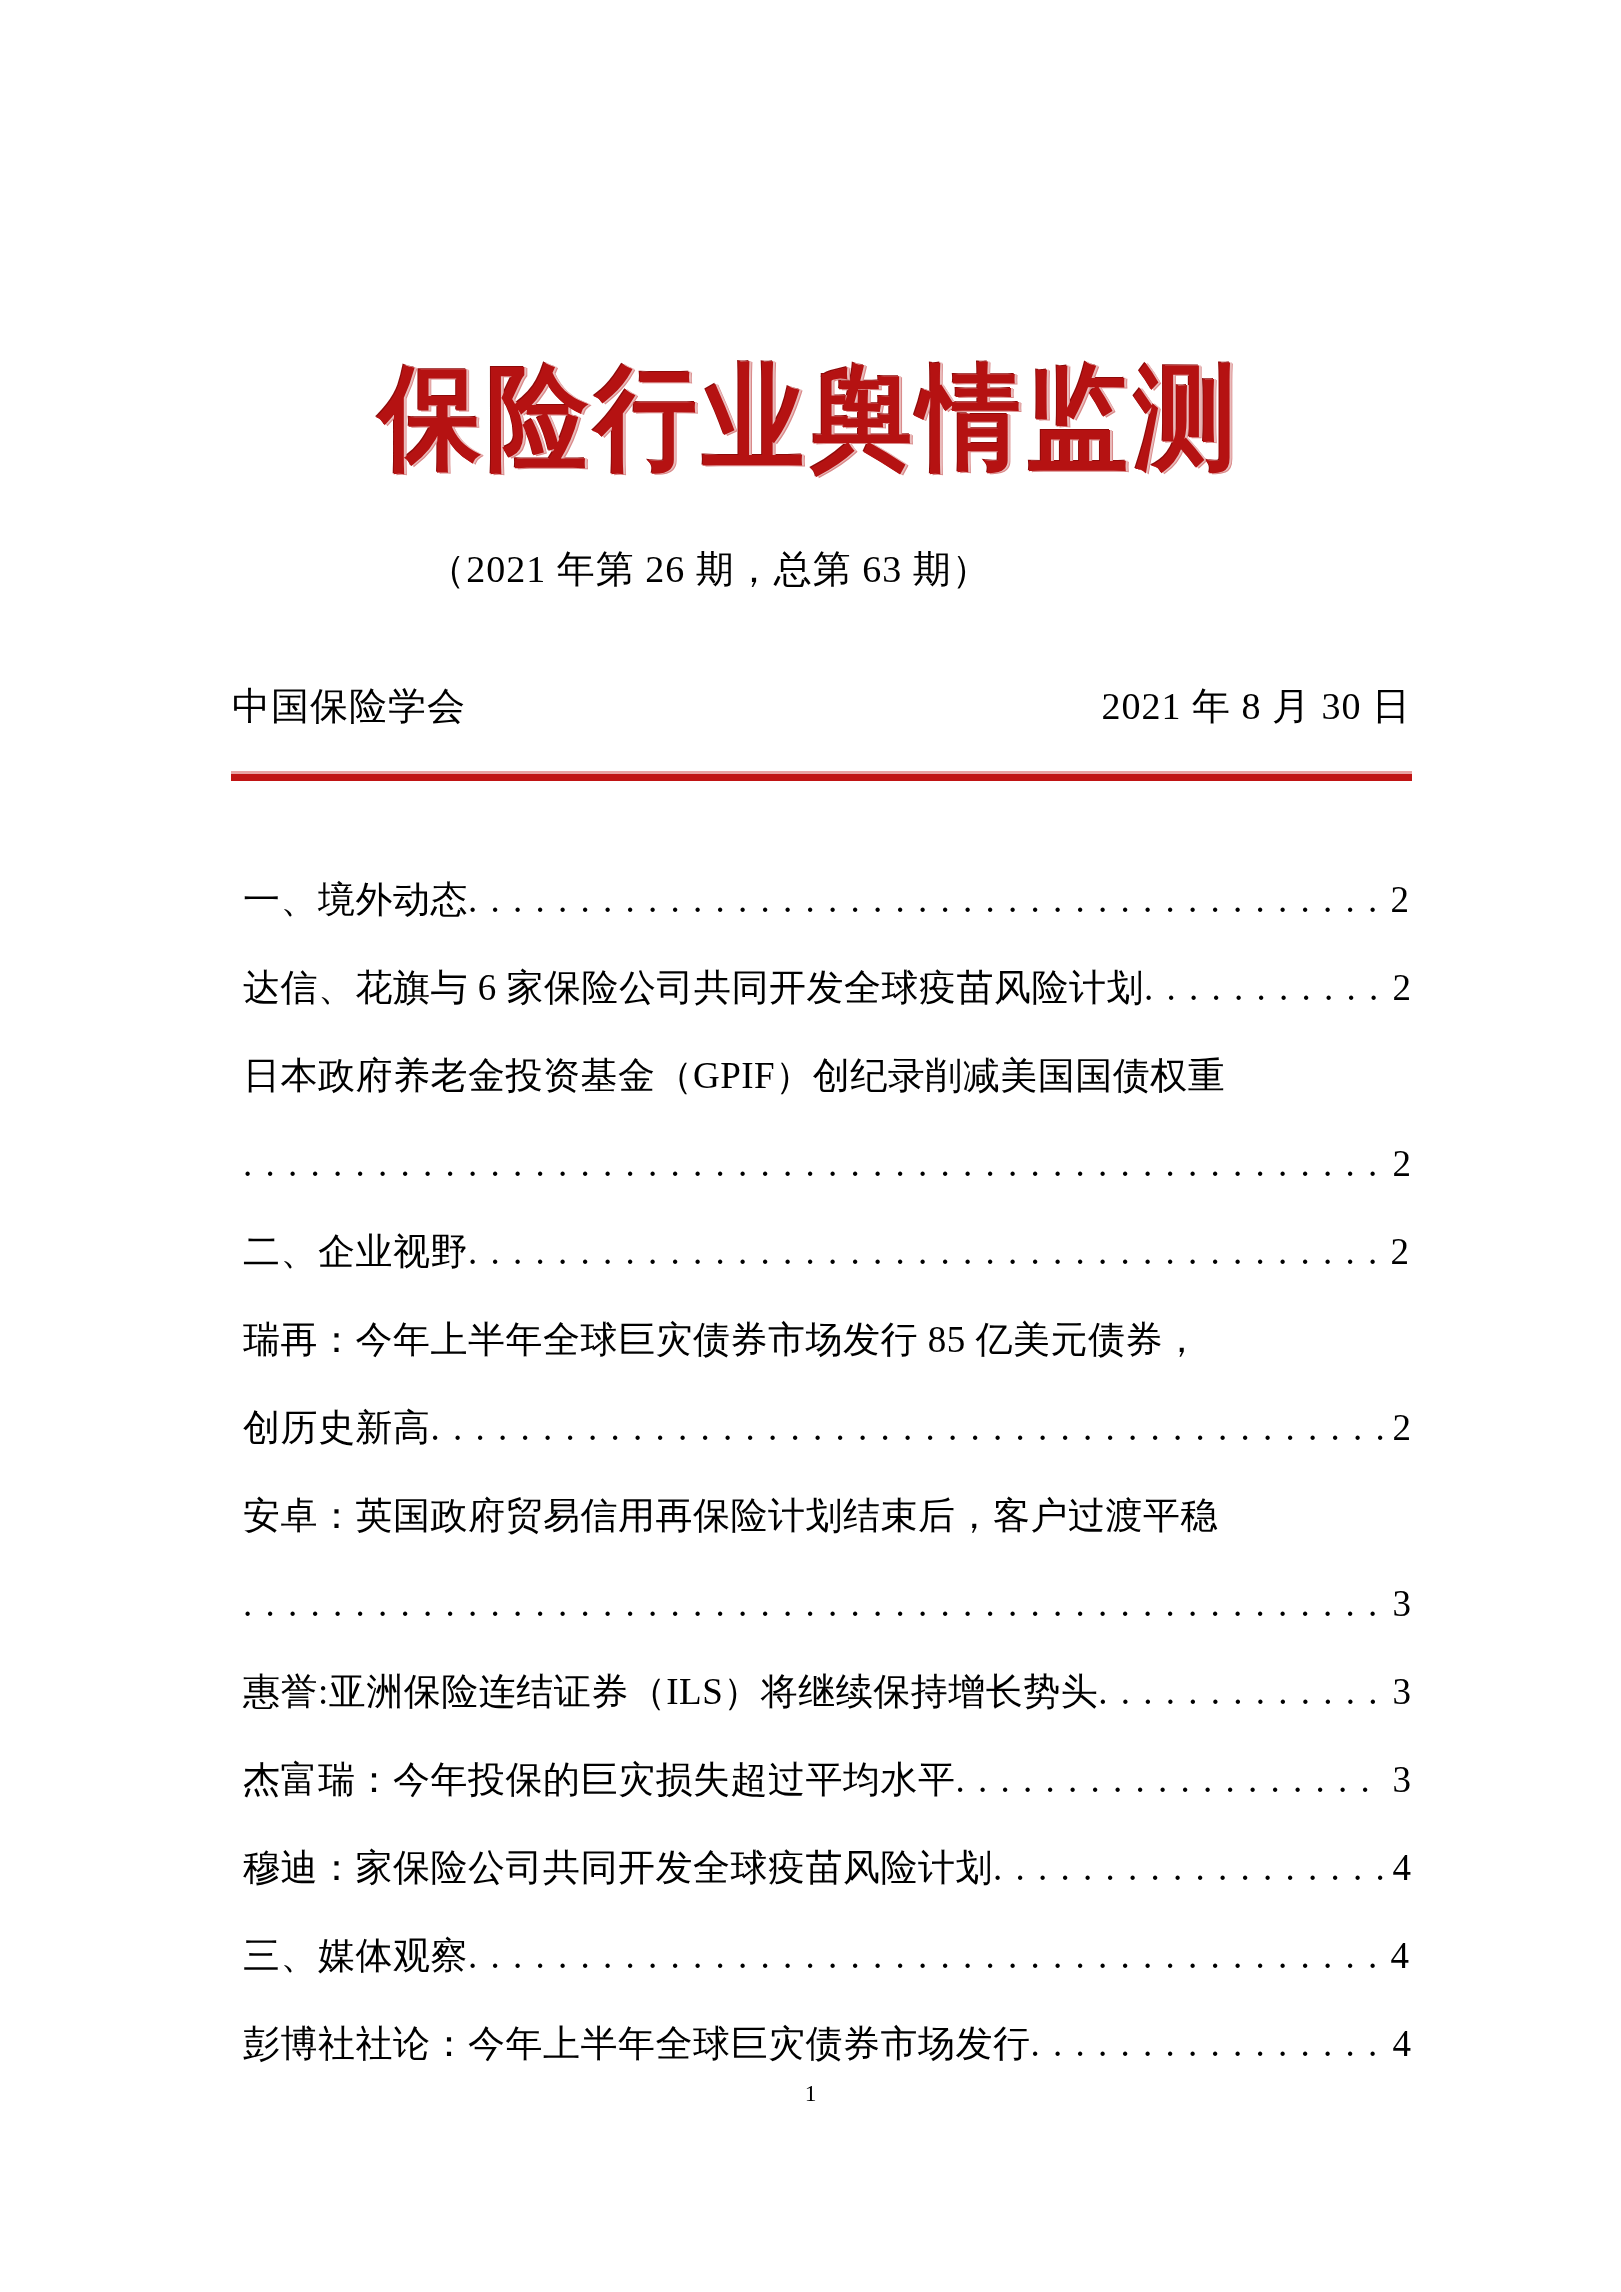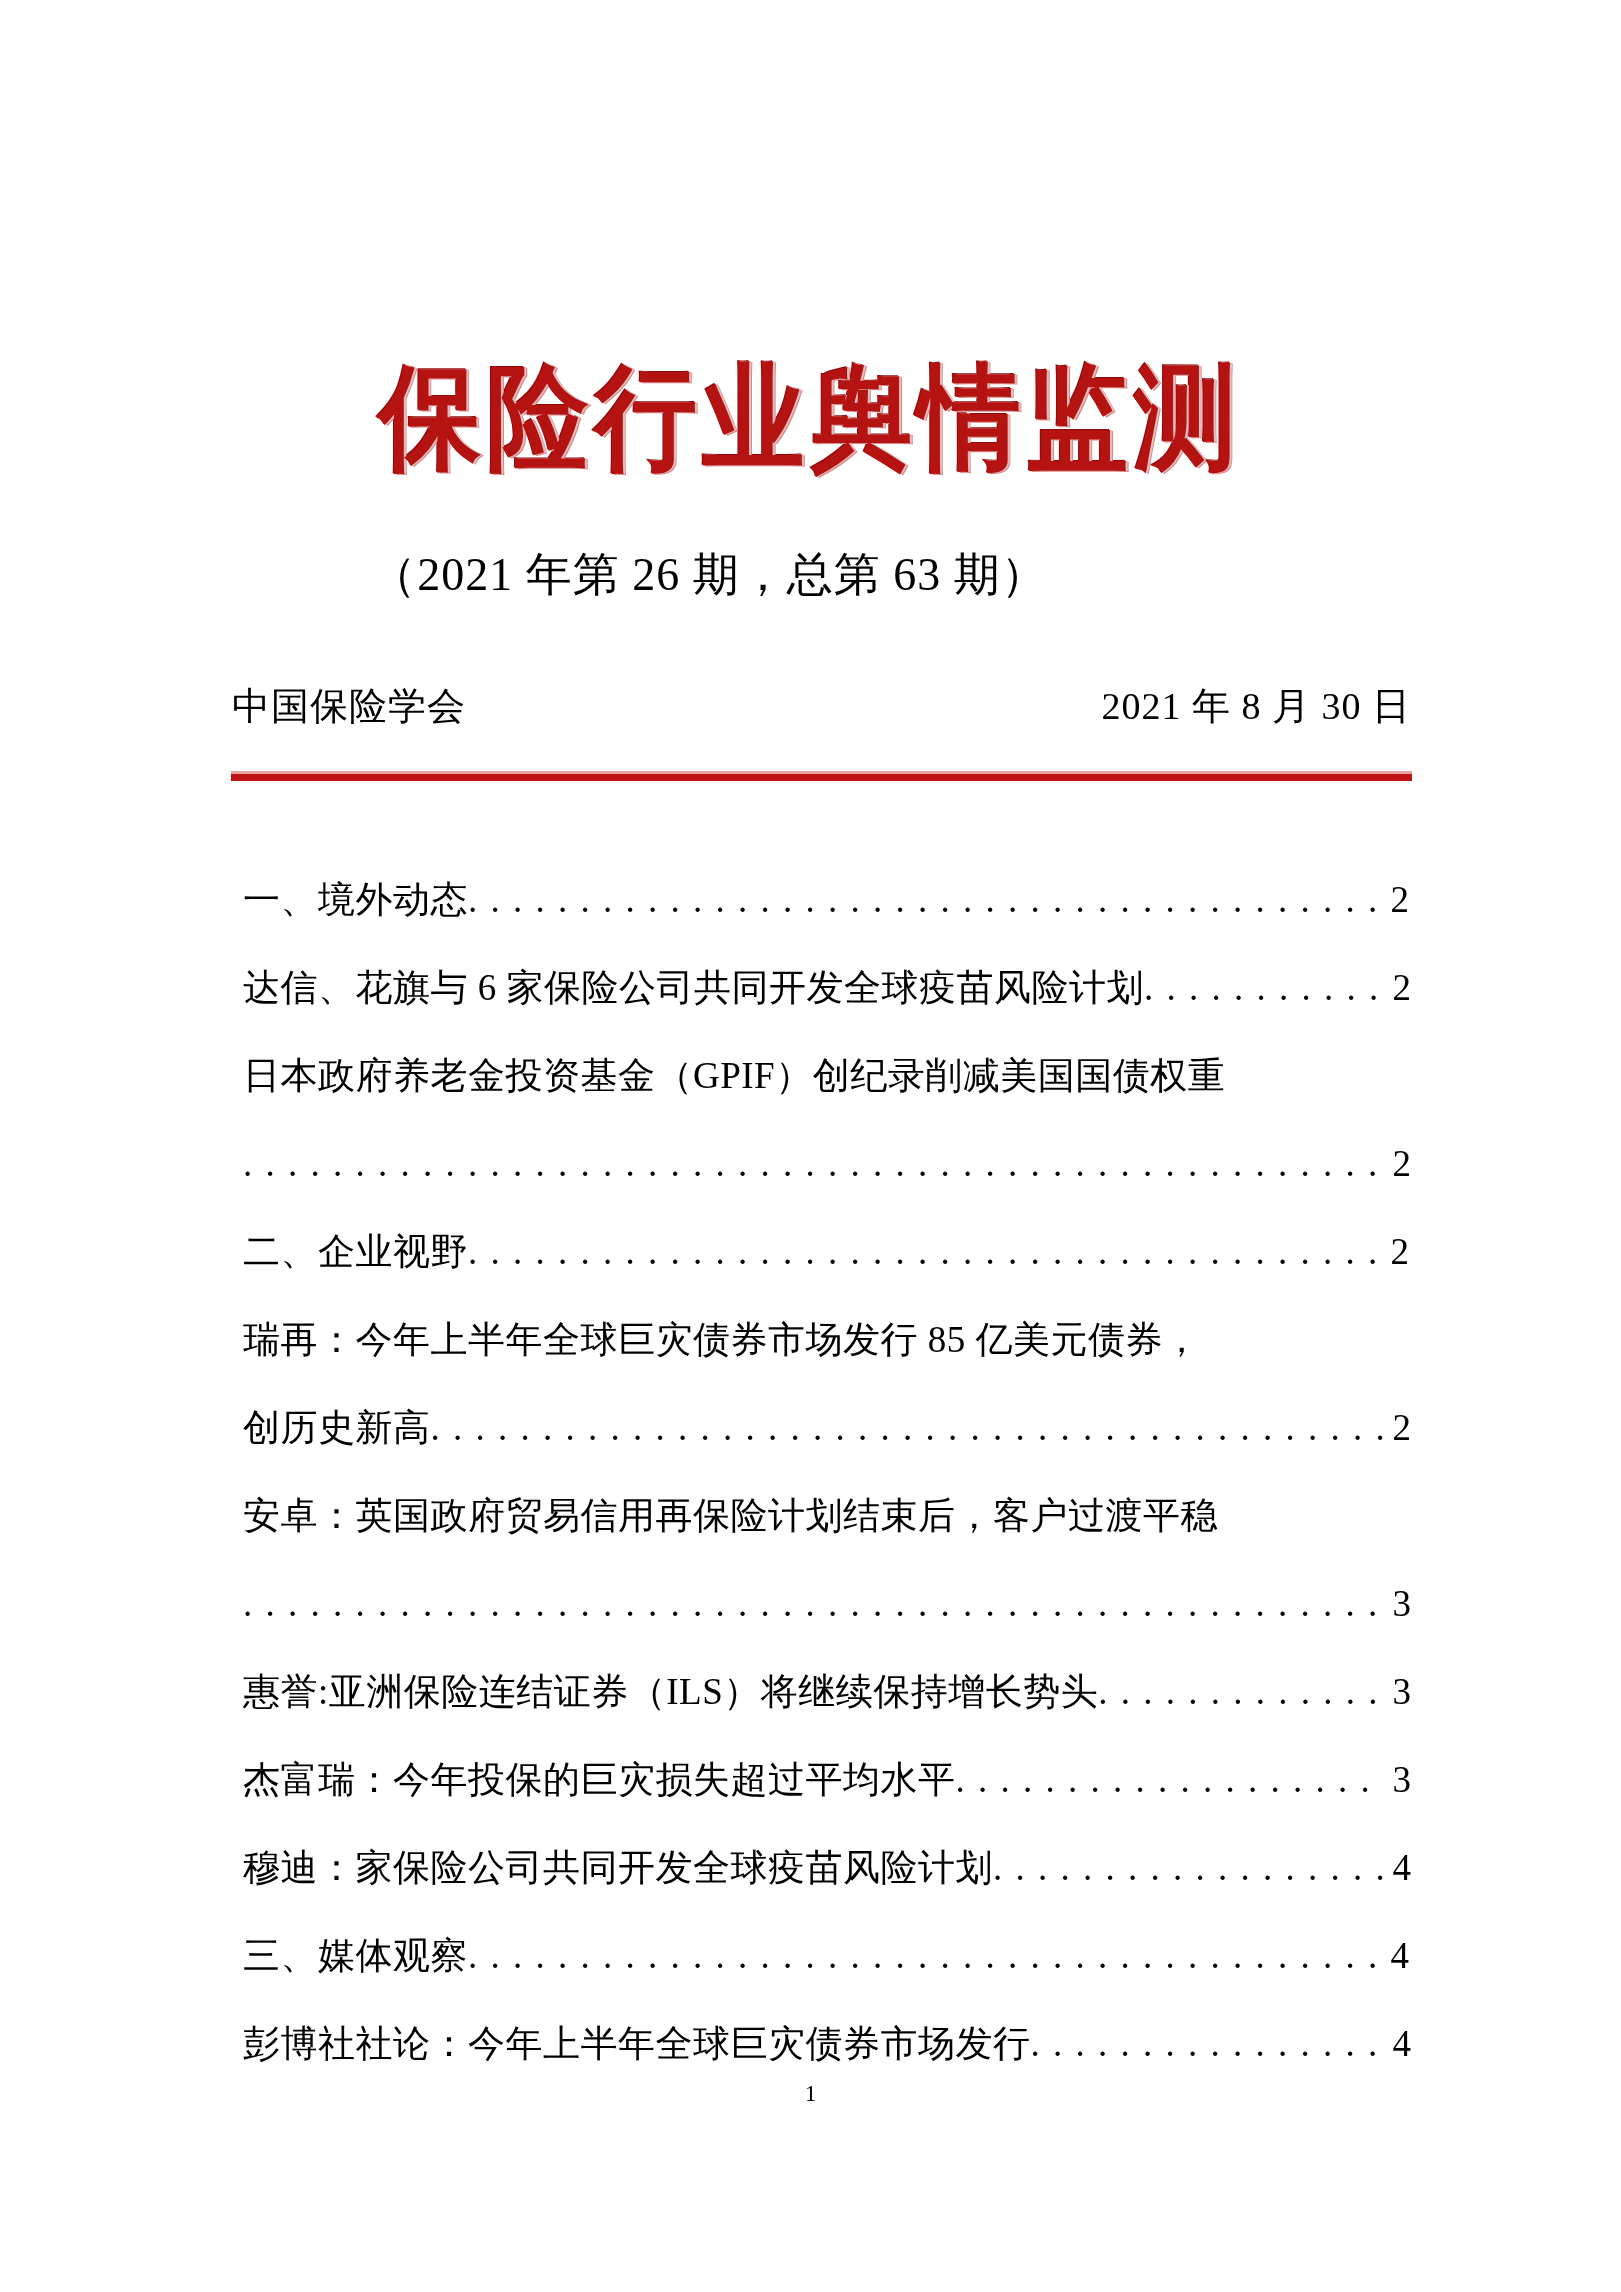--- a/index.html
+++ b/index.html
@@ -49,21 +49,21 @@
     white-space: nowrap;
   }
 
   
   .issue-line {
     position: absolute;
     left: 0;
     top: 544px;
     width: 1418px;
     text-align: center;
-    font-size: 46px;
+    font-size: 38px;
     line-height: 1.35;
     letter-spacing: 1px;
     white-space: nowrap;
   }
 
   
   .header-row {
     position: absolute;
     left: 232px;
     top: 682px;

